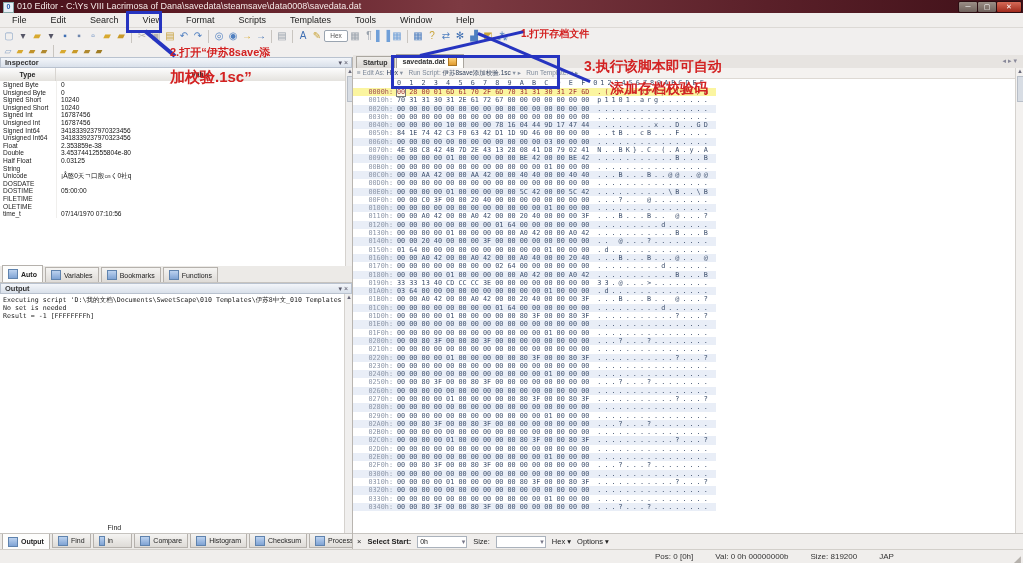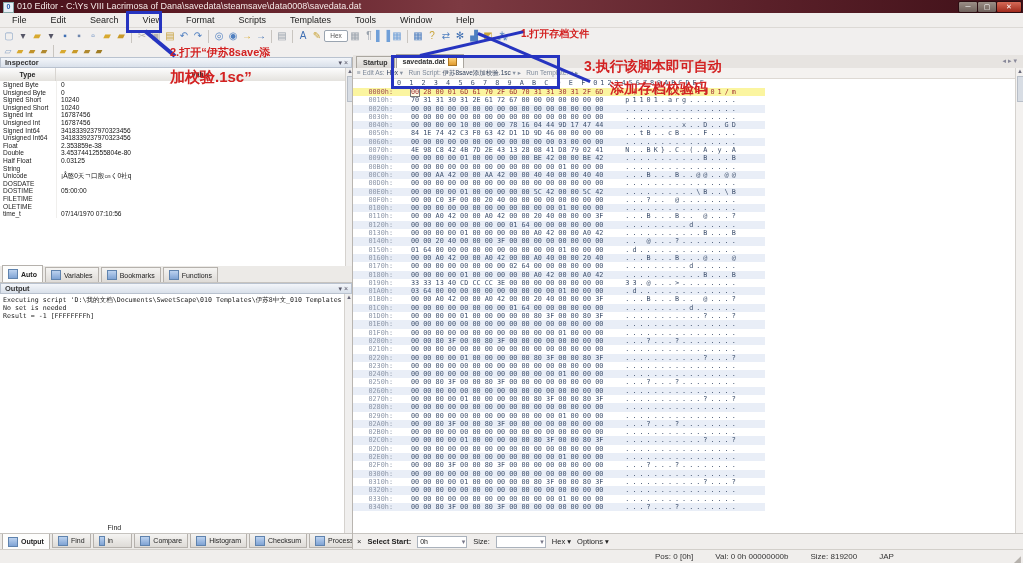--- a/index.html
+++ b/index.html
@@ -73,21 +73,21 @@
   .mod-icon{display:inline-block;width:7px;height:7px;background:linear-gradient(#ffd57a,#e09a2f);border:1px solid #a97420;}
   #hex-toolbar{position:absolute;left:353px;top:68px;width:670px;height:11px;background:#f4f2f0;border-bottom:1px solid #ddd9d4;
     font-size:6.5px;color:#5a6b82;line-height:10px;white-space:nowrap;padding-left:4px;box-sizing:border-box;}
   #hex-toolbar .lab{color:#7c8899;}
   #hex-toolbar .val{color:#31415a;}
   #hex-toolbar .dd{color:#8a94a2;}
   #hex-colhead{position:absolute;left:353px;top:79px;width:662px;height:9px;font-family:"DejaVu Sans Mono",monospace;
     font-size:6.8px;line-height:9px;color:#9aa6b8;display:flex;background:#fff;}
   #hex-body{position:absolute;left:353px;top:88px;width:662px;height:445px;background:#fff;overflow:hidden;}
   #hex-empty{position:absolute;left:716px;top:88px;width:299px;height:445px;background:#f0eeec;}
-  .hexrow{display:flex;height:8.3px;line-height:8.3px;font-family:"DejaVu Sans Mono",monospace;font-size:6.8px;width:412px;gap:14px;}
+  .hexrow{display:flex;height:8.3px;line-height:8.3px;font-family:"DejaVu Sans Mono",monospace;font-size:6.8px;width:363px;}
   .hexrow:nth-child(odd){background:#e9eef7;}
   .hexrow.sel{background:#fbf5a0;}
   .addr{flex:0 0 40px;text-align:right;padding-right:4px;color:#8c96a8;}
   .bytes{white-space:pre;color:#3f516e;}
   .ascii{white-space:pre;margin-left:8px;letter-spacing:3px;color:#3f516e;}
   .hexrow.sel .addr{color:#a05050;}
   .hexrow.sel .bytes,.hexrow.sel .ascii{color:#a03434;}
   .cur{outline:1px solid #777;background:#fffce4;}
   #hex-scroll{left:1015px;top:68px;height:465px;background:#f3f1ef;}
   

